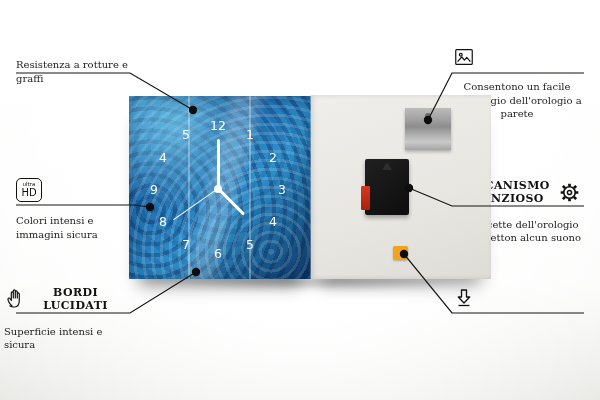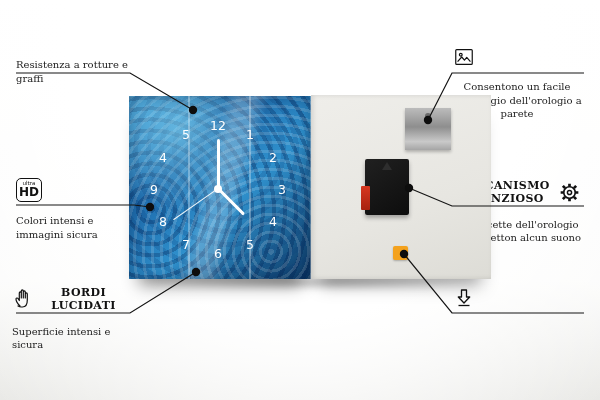--- a/index.html
+++ b/index.html
@@ -23,21 +23,21 @@
   .callout.right .co-desc { text-align:center; }
   .ico { flex:0 0 auto; display:flex; align-items:center; justify-content:center; }
   .ico svg { display:block; }
 
   .hd-badge {
     width:24px; height:22px; border:1.4px solid #111; border-radius:5px;
     display:flex; flex-direction:column; align-items:center; justify-content:center;
     font-family:"DejaVu Sans", sans-serif;
   }
   .hd-top { font-size:5.5px; line-height:1; }
-  .hd-bot { font-size:12px; font-weight:bold; line-height:1.05; }
+  .hd-bot { font-size:10px; font-weight:normal; line-height:1.05; }
 
   
   .clock-front {
     position:absolute; left:129px; top:96px; width:182px; height:183px;
     background:
       radial-gradient(circle at 28% 18%, rgba(150,230,255,.55), rgba(150,230,255,0) 42%),
       repeating-radial-gradient(circle at 78% 85%, rgba(255,255,255,.14) 0 3px, rgba(255,255,255,0) 3px 9px),
       repeating-radial-gradient(circle at 12% 62%, rgba(0,30,80,.28) 0 4px, rgba(0,30,80,0) 4px 11px),
       repeating-radial-gradient(circle at 55% 30%, rgba(12,60,120,.20) 0 5px, rgba(12,60,120,0) 5px 13px),
       linear-gradient(135deg, #3f9fd6 0%, #1e6cad 32%, #2f90cc 58%, #0d3a66 100%);
@@ -157,21 +157,21 @@
       <span class="ico">
         <span class="hd-badge">
           <span class="hd-top">ultra</span>
           <span class="hd-bot">HD</span>
         </span>
       </span>
     </div>
     <div class="co-desc" style="width:96px">Colori intensi e immagini sicura</div>
   </div>
 
-  <div class="callout left" style="left:12px;top:286px;width:114px">
+  <div class="callout left" style="left:4px;top:286px;width:114px">
     <div class="co-head">
       <span class="ico">
         <svg width="24" height="24" viewBox="0 0 24 24" fill="none" stroke="#111" stroke-width="1.2" stroke-linecap="round" stroke-linejoin="round">
           <path d="M8 19c-2-2-4-5-4-7 0-1 1.4-1.4 2-.5l1.3 2V6c0-1.4 2-1.4 2 0v5 M9.3 11V4c0-1.4 2-1.4 2 0v7 M11.3 11V5c0-1.4 2-1.4 2 0v6 M13.3 11V7c0-1.4 2-1.4 2 0v6c0 4-1.6 7-4.8 7h-1.3c-1.2 0-2.3-.5-3.2-1"></path>
         </svg>
       </span>
       <span class="co-title">BORDI LUCIDATI</span>
     </div>
     <div class="co-desc">Superficie intensi e sicura</div>
   </div>

